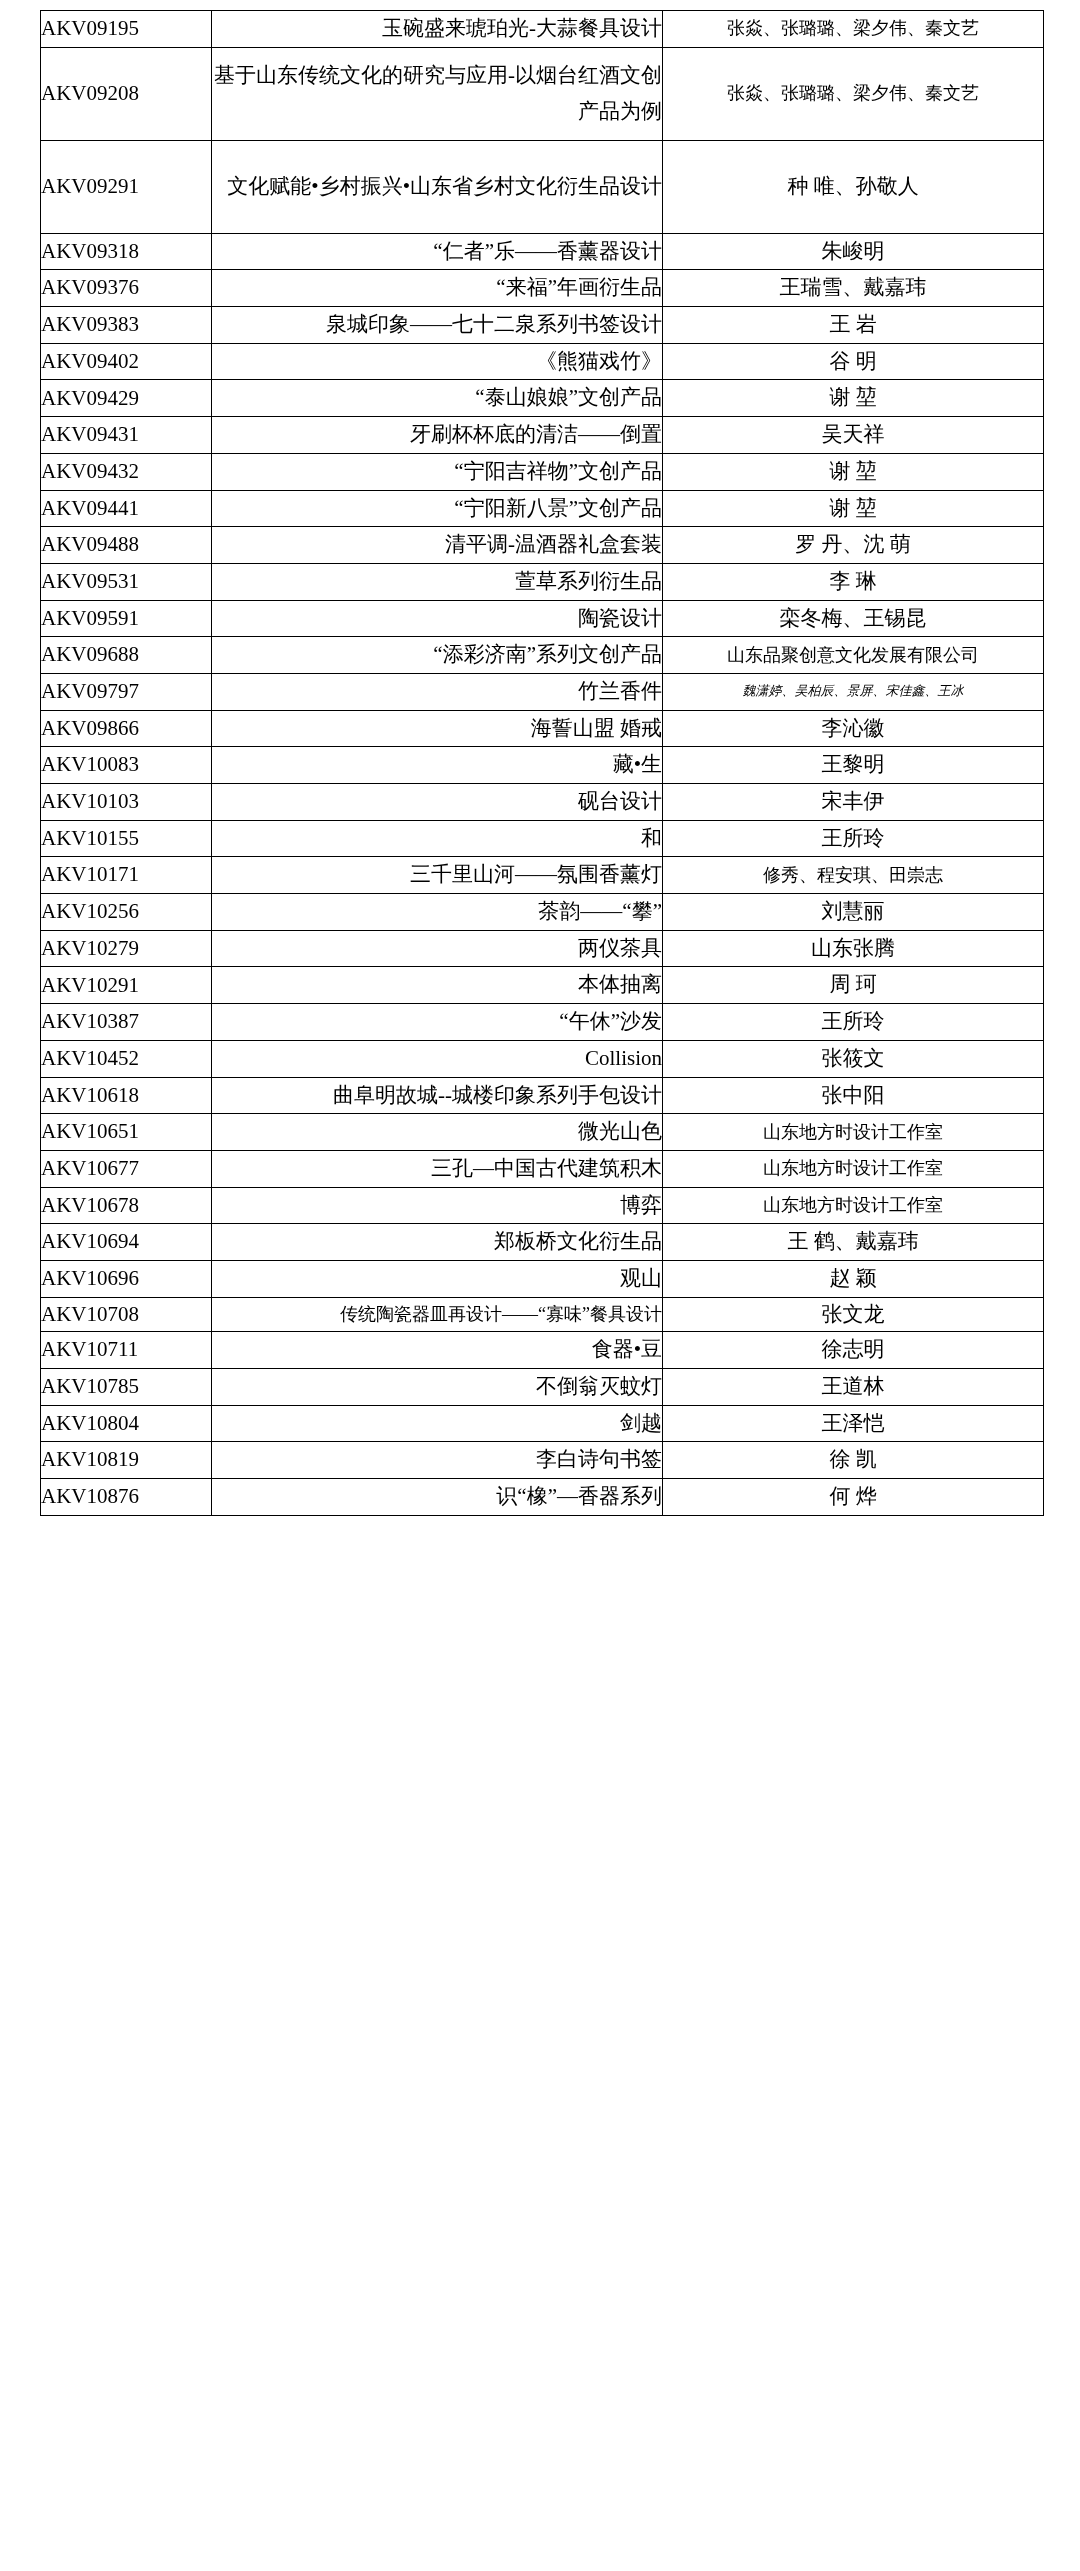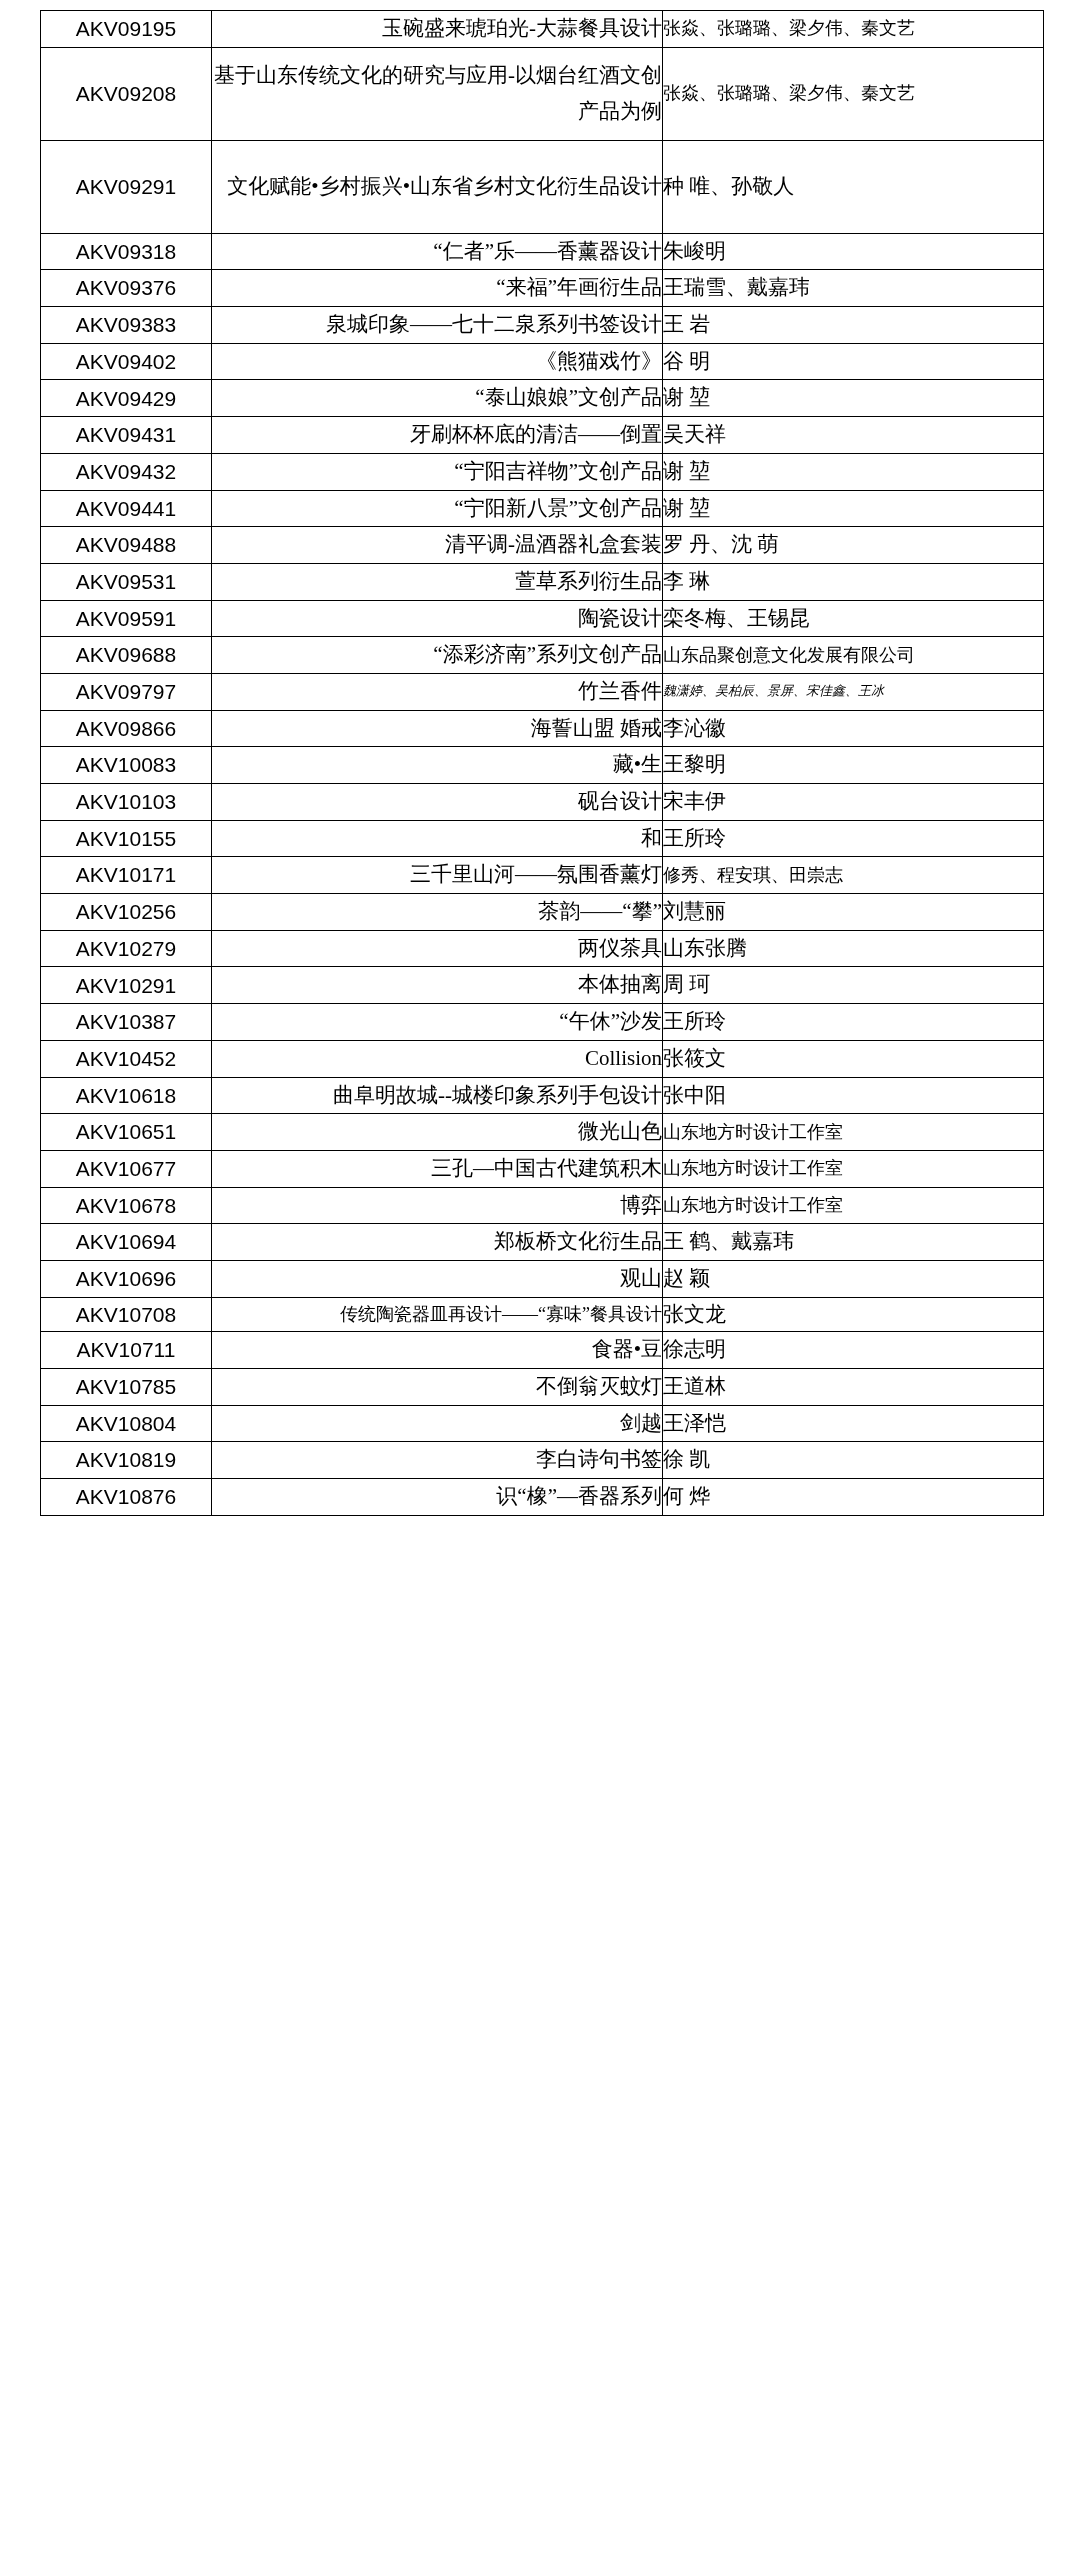--- a/index.html
+++ b/index.html
@@ -23,37 +23,36 @@
     table-layout: fixed;
     margin: 0 auto;
   }
   table.entry-table td {
     border: 1px solid #000000;
     padding: 0;
     vertical-align: middle;
   }
   td.code-cell {
     width: 170px;
-    text-align: center;
-    font-family: Liberation Sans, sans-serif;
+    font-family: Liberation Serif, serif;
     font-size: 21px;
     letter-spacing: 0px;
     padding: 10px 4px;
     line-height: 1.5;
   }
   td.title-cell {
     width: 450px;
     text-align: right;
     font-size: 21px;
     padding: 10px 12px;
     line-height: 1.7;
   }
   td.author-cell {
     width: 380px;
-    text-align: left;
+    text-align: center;
     font-size: 21px;
     padding: 10px 8px;
     line-height: 1.6;
   }
   
   td.title-cell.small,
   td.author-cell.small {
     font-size: 18px;
   }
   td.author-cell.tiny {

